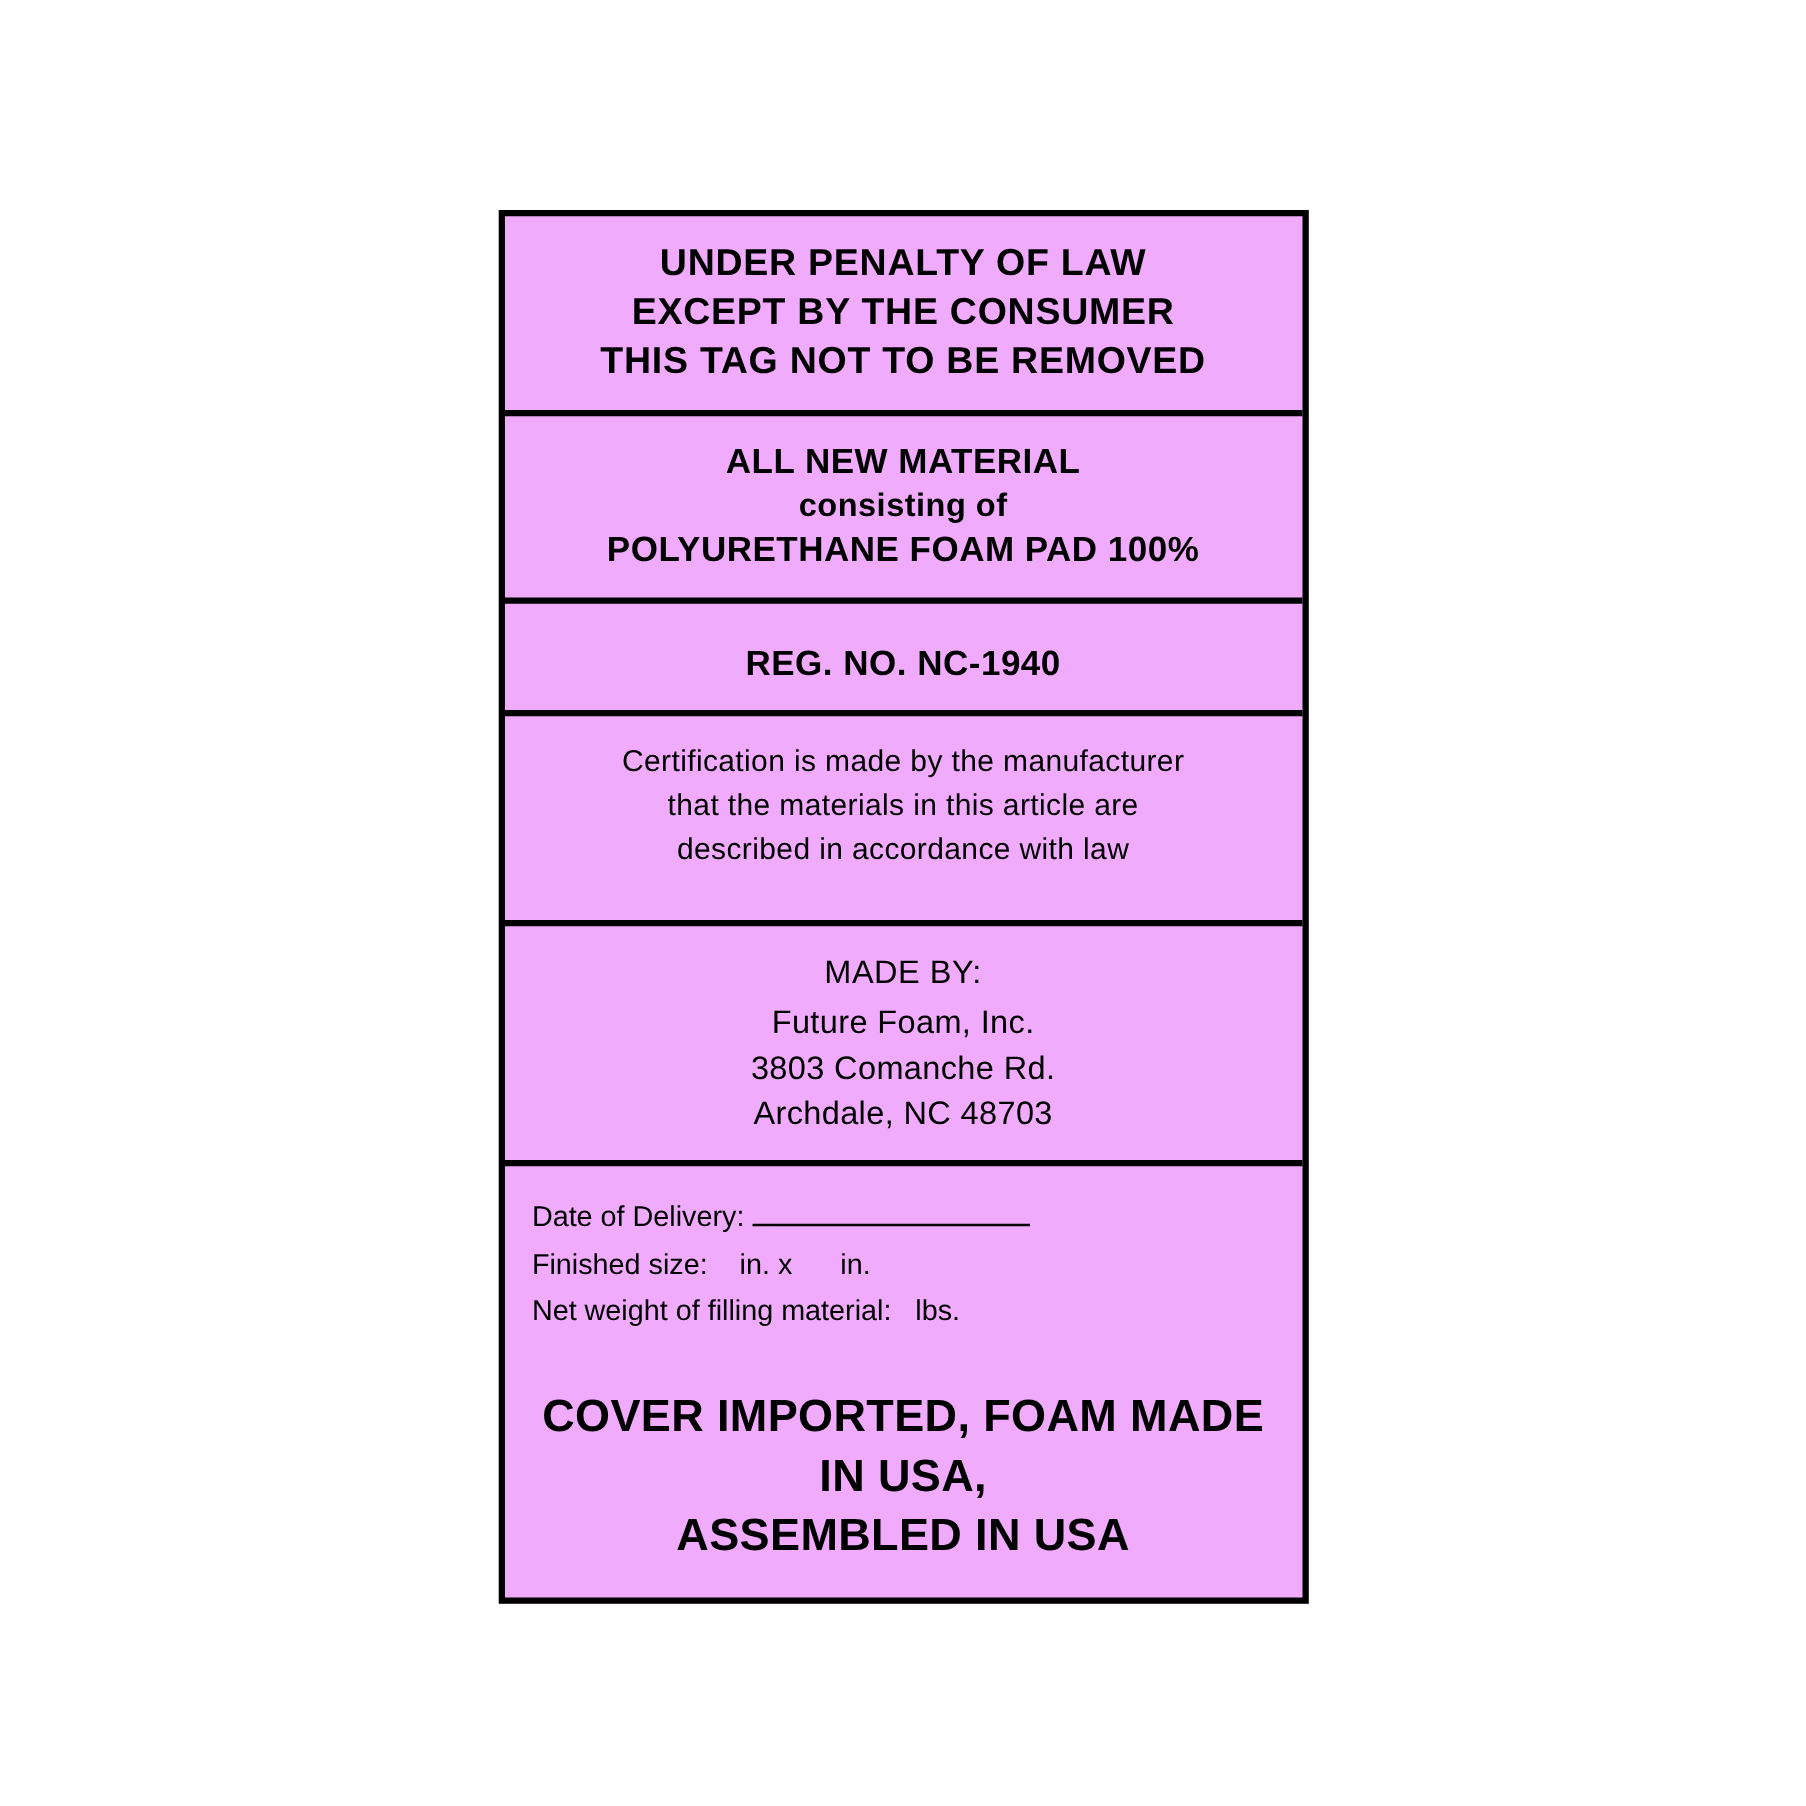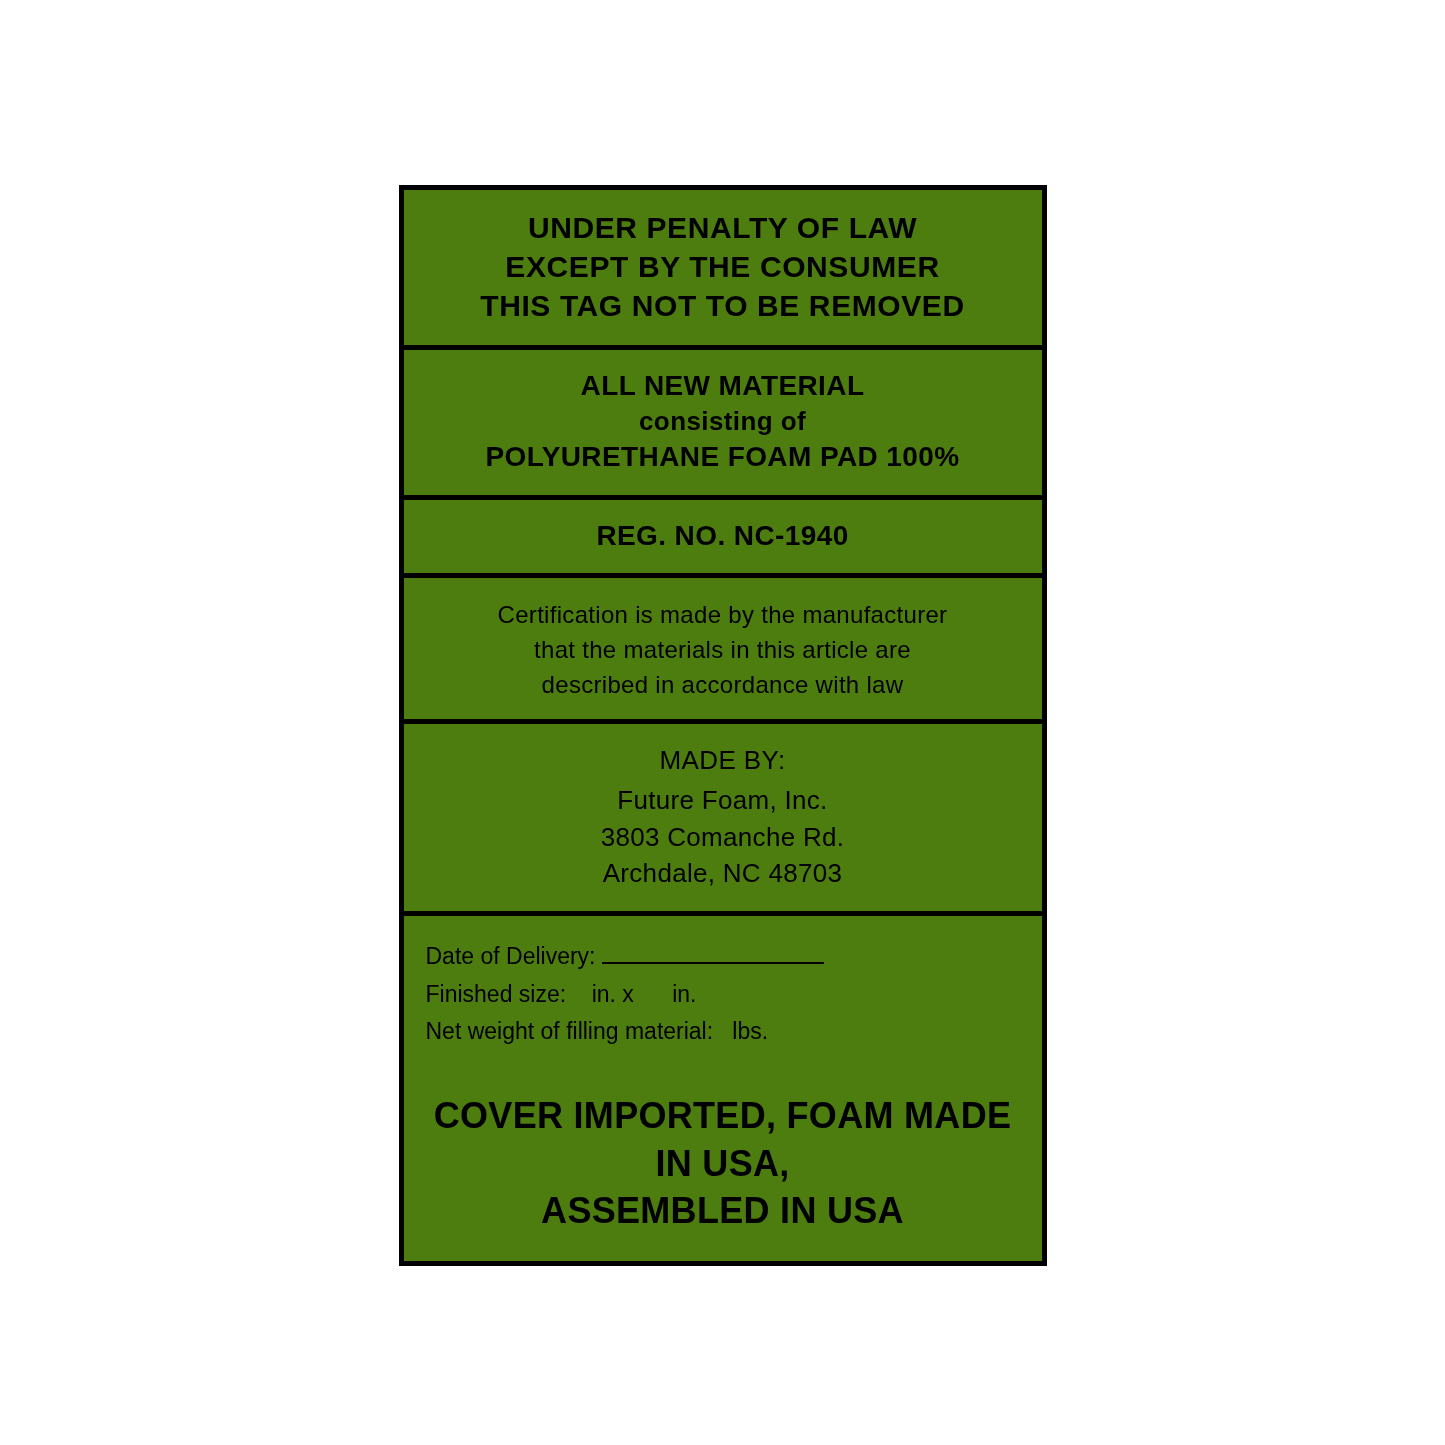--- a/index.html
+++ b/index.html
@@ -20,21 +20,21 @@
     height: 1445px;
     display: flex;
     align-items: center;
     justify-content: center;
     background: #ffffff;
   }
   .law-tag {
     width: 648px;
     border: 5px solid #000000;
     box-sizing: border-box;
-    background: #4d7c0f;
+    background: #f0abfc;
     margin-top: 6px;
   }
   .tag-section {
     border-bottom: 5px solid #000000;
     box-sizing: border-box;
     padding: 14px 18px 16px 18px;
     text-align: center;
   }
   .tag-section:last-child {
     border-bottom: none;
@@ -60,31 +60,31 @@
   .sec-material .line {
     font-size: 28px;
     font-weight: bold;
     letter-spacing: 0.4px;
   }
   .sec-material .sub {
     font-size: 26px;
     font-weight: bold;
   }
   .sec-reg {
-    padding-top: 18px;
+    padding-top: 30px;
     padding-bottom: 19px;
   }
   .sec-reg .line {
     font-size: 28px;
     font-weight: bold;
     letter-spacing: 0.4px;
   }
   .sec-cert {
     padding-top: 20px;
-    padding-bottom: 16px;
+    padding-bottom: 38px;
   }
   .sec-cert .line {
     font-size: 24px;
     font-weight: normal;
     line-height: 1.45;
   }
   .sec-made {
     padding-top: 18px;
     padding-bottom: 20px;
     text-align: center;

